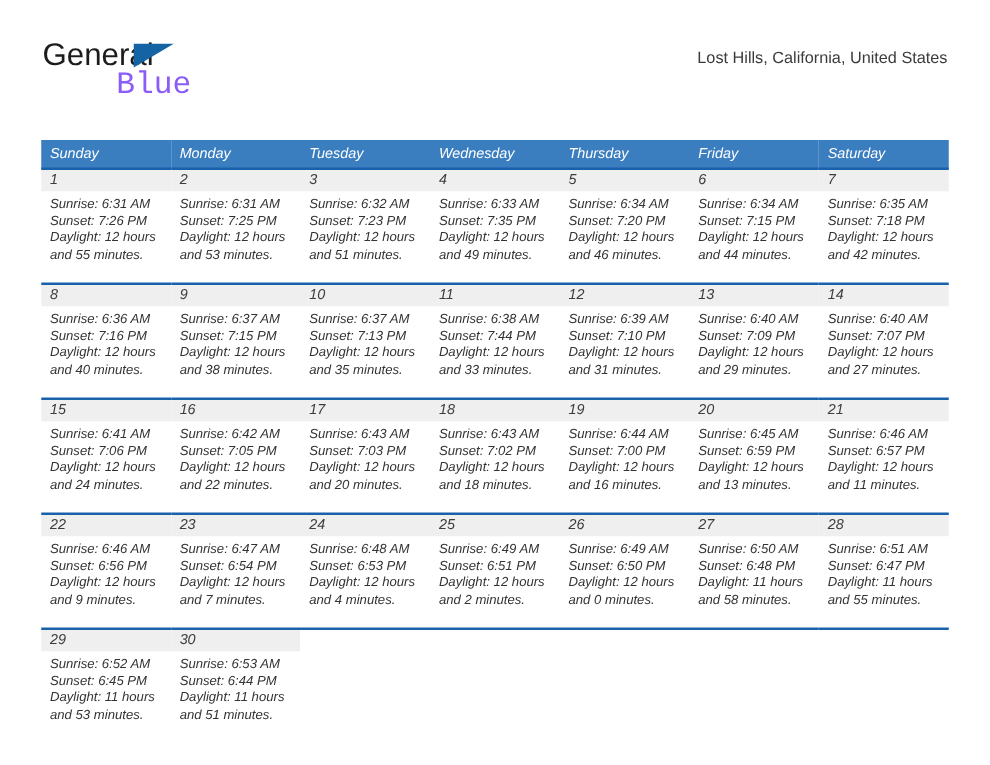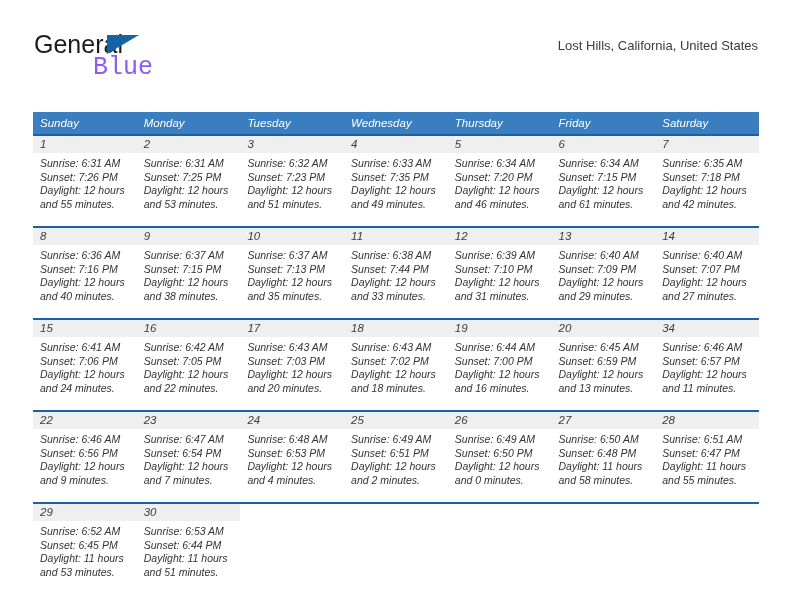--- a/index.html
+++ b/index.html
@@ -231,21 +231,21 @@
               <div class="dl">Daylight: 12 hours and 46 minutes.</div>
             </div>
           </div>
         </td>
         <td>
           <div class="daycell">
             <div class="daynum-band">6</div>
             <div class="details">
               <div>Sunrise: 6:34 AM</div>
               <div>Sunset: 7:15 PM</div>
-              <div class="dl">Daylight: 12 hours and 61 minutes.</div>
+              <div class="dl">Daylight: 12 hours and 44 minutes.</div>
             </div>
           </div>
         </td>
         <td>
           <div class="daycell">
             <div class="daynum-band">7</div>
             <div class="details">
               <div>Sunrise: 6:35 AM</div>
               <div>Sunset: 7:18 PM</div>
               <div class="dl">Daylight: 12 hours and 42 minutes.</div>
@@ -383,21 +383,21 @@
             <div class="daynum-band">20</div>
             <div class="details">
               <div>Sunrise: 6:45 AM</div>
               <div>Sunset: 6:59 PM</div>
               <div class="dl">Daylight: 12 hours and 13 minutes.</div>
             </div>
           </div>
         </td>
         <td>
           <div class="daycell">
-            <div class="daynum-band">34</div>
+            <div class="daynum-band">21</div>
             <div class="details">
               <div>Sunrise: 6:46 AM</div>
               <div>Sunset: 6:57 PM</div>
               <div class="dl">Daylight: 12 hours and 11 minutes.</div>
             </div>
           </div>
         </td>
       </tr>
 
       <tr class="week-row">

